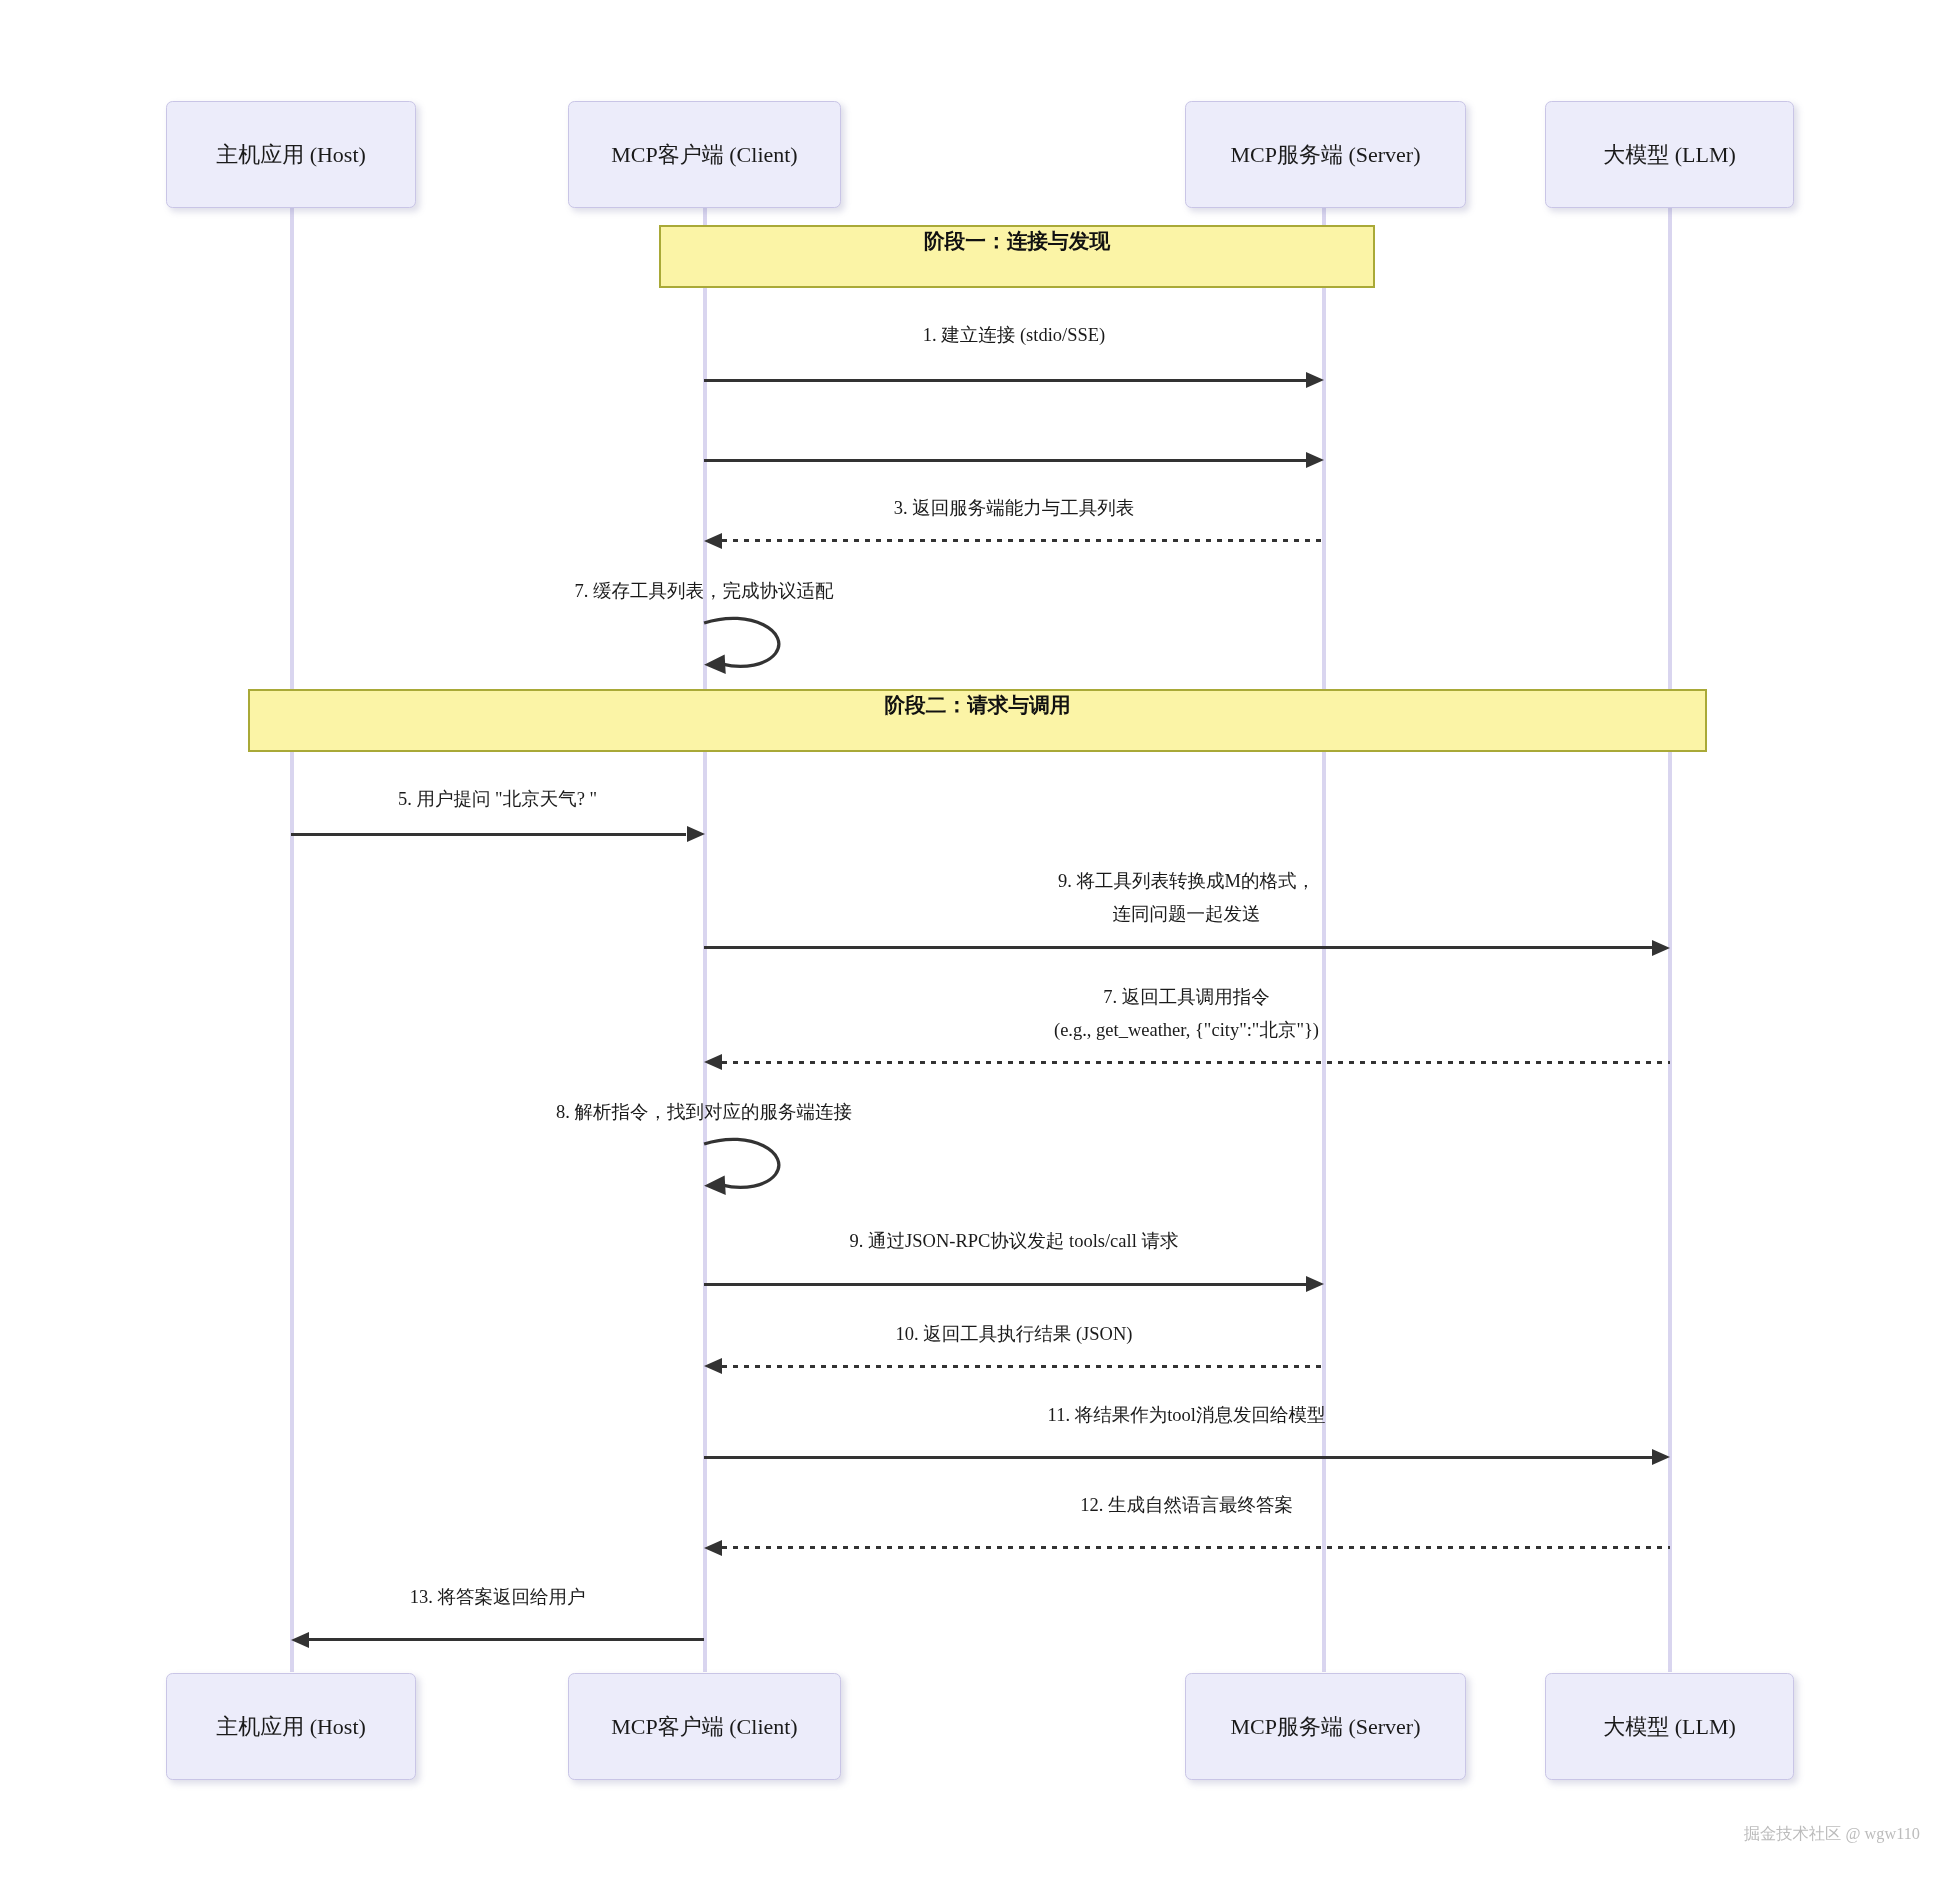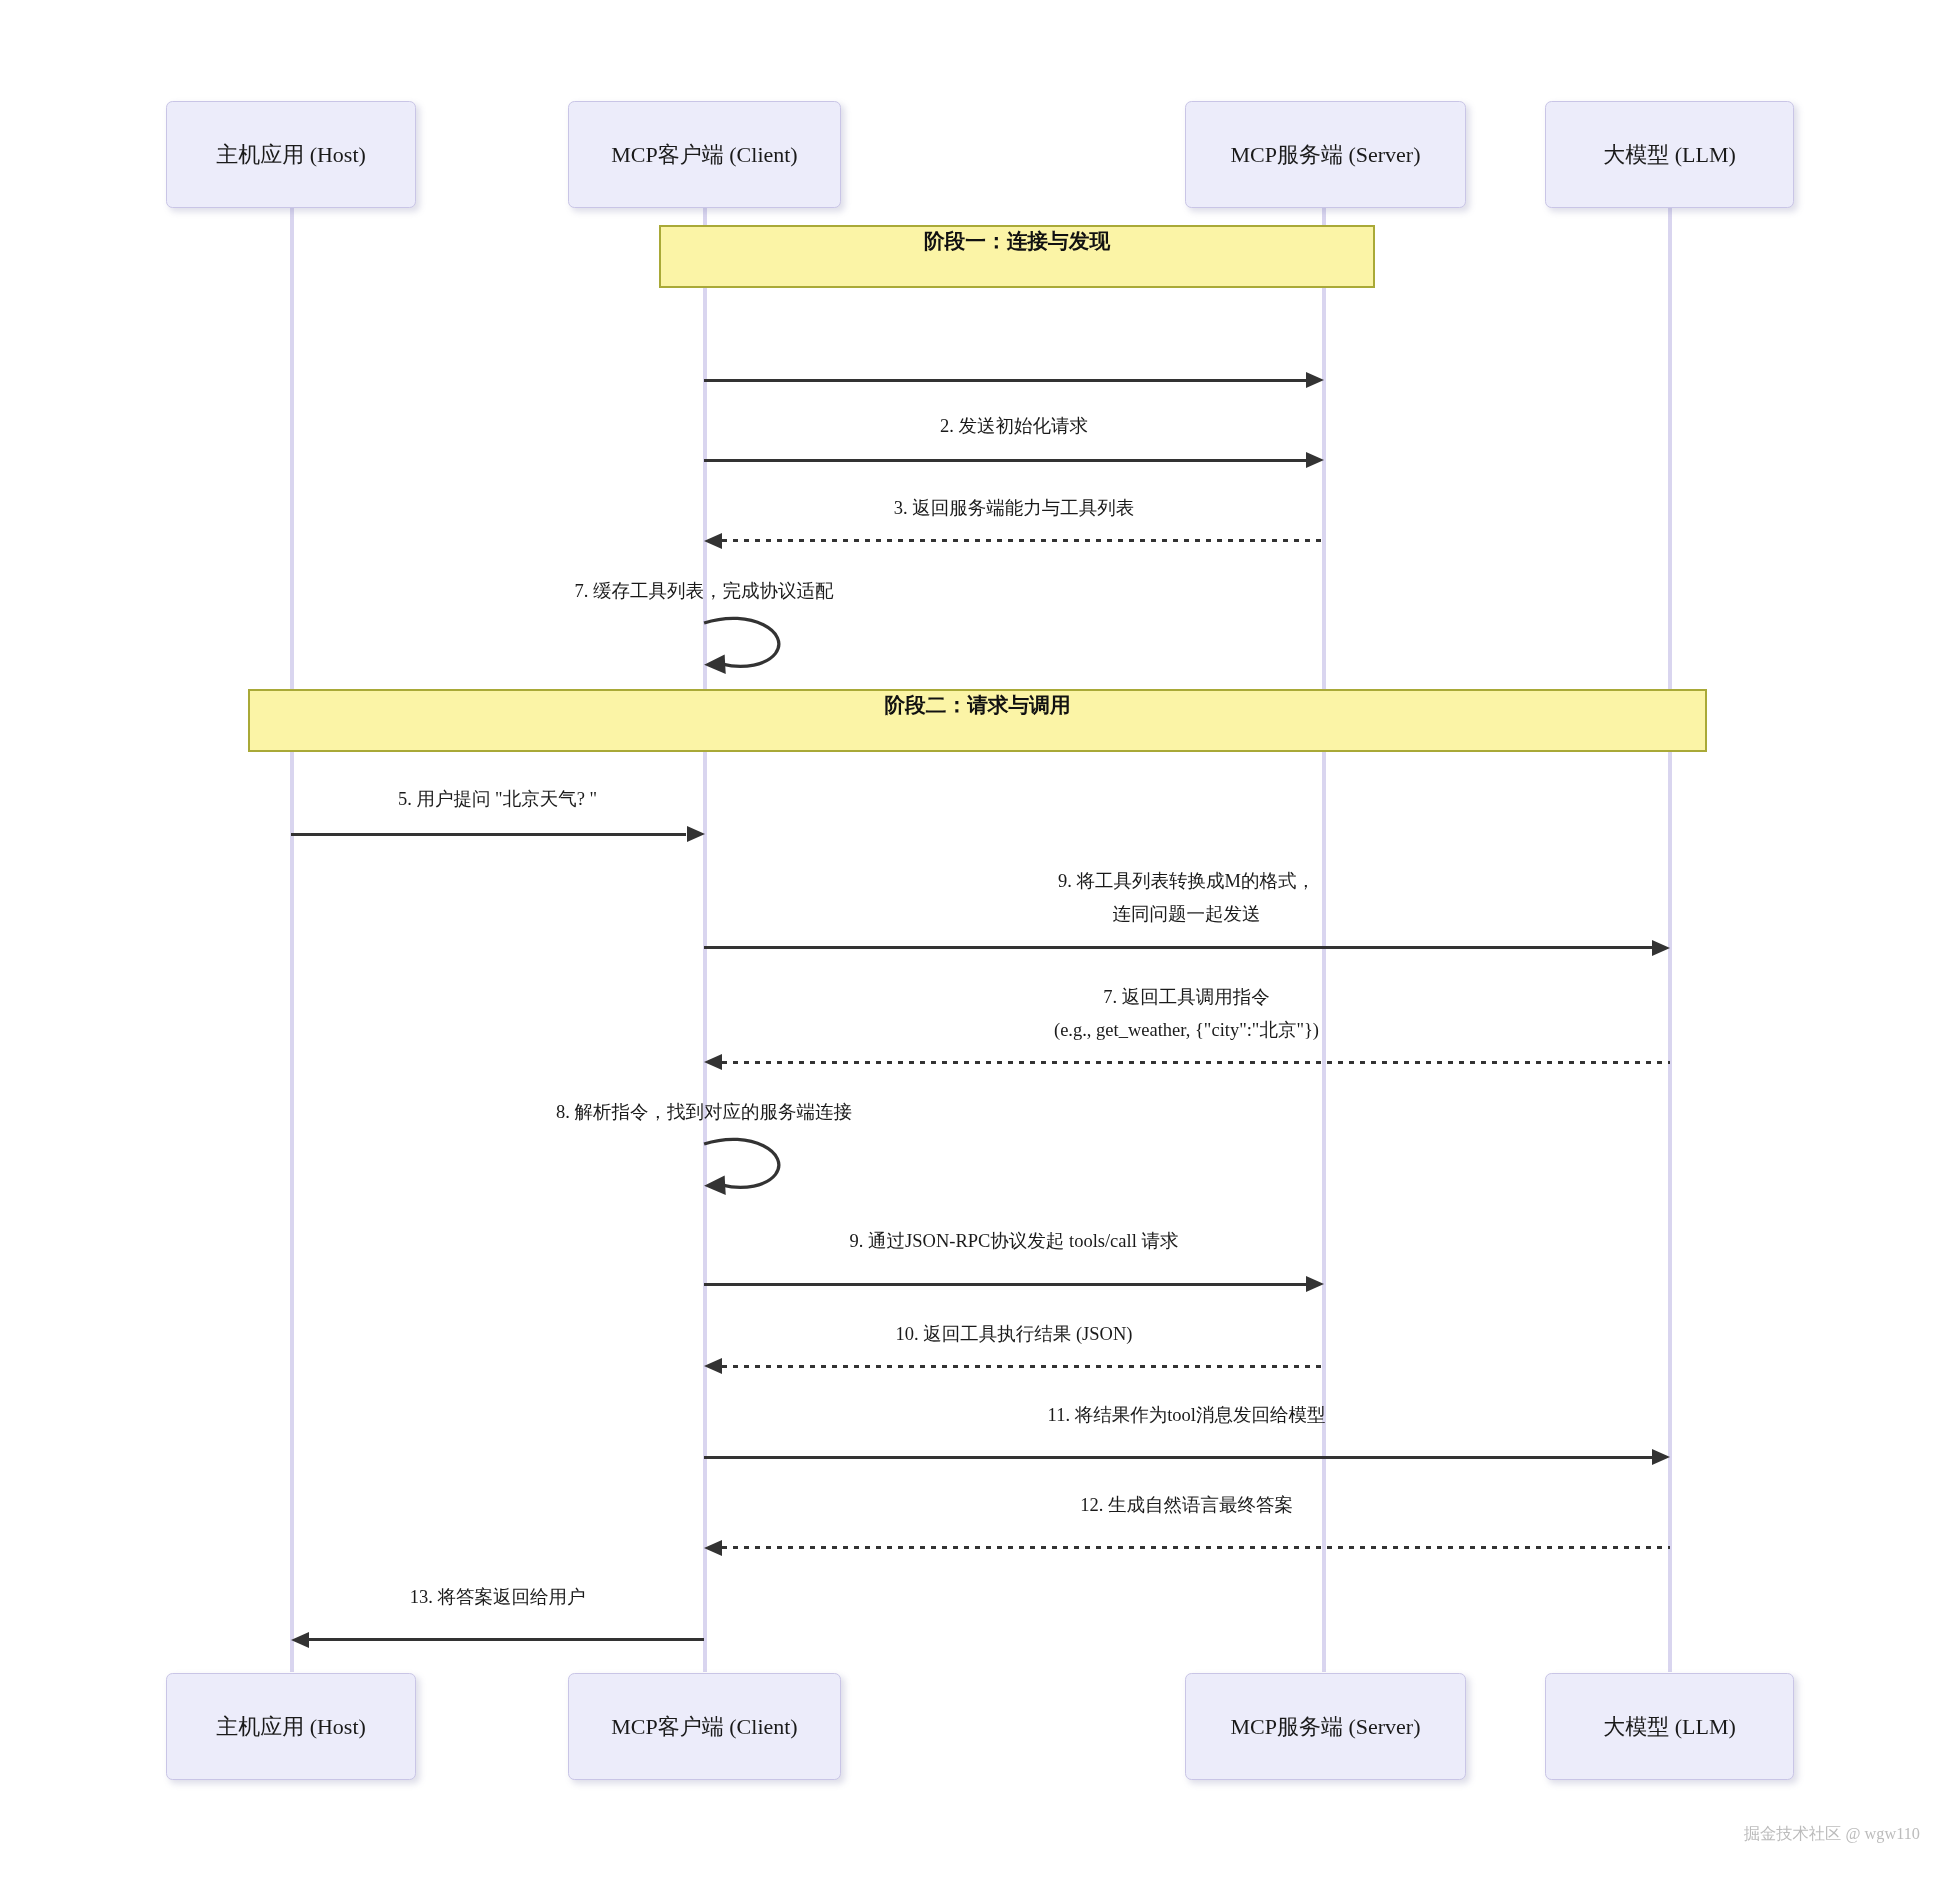--- a/index.html
+++ b/index.html
@@ -56,24 +56,24 @@
       <span>MCP服务端 (Server)</span>
     </div>
   <div class="actor-box" style="left:1545px;top:101px;width:249px">
       <span>大模型 (LLM)</span>
     </div>
 
   <div class="phase-banner" style="left:659px;top:225px;width:716px">
     <span>阶段一：连接与发现</span>
   </div>
 
+  <div class="msg-label" style="left:704px;width:620px;top:335px">1. 建立连接 (stdio/SSE)</div>
   <div class="line" style="left:704px;top:379px;width:602px"></div>
   <div class="head r" style="left:1306px;top:372px"></div>
 
-  <div class="msg-label" style="left:704px;width:620px;top:426px">2. 发送初始化请求</div>
   <div class="line" style="left:704px;top:459px;width:602px"></div>
   <div class="head r" style="left:1306px;top:452px"></div>
 
   <div class="msg-label" style="left:704px;width:620px;top:508px">3. 返回服务端能力与工具列表</div>
   <div class="head l" style="left:704px;top:533px"></div>
   <div class="line dashed" style="left:722px;top:539px;width:602px"></div>
 
   <div class="msg-label" style="left:378px;width:652px;top:591px">7. 缓存工具列表，完成协议适配</div>
   <svg class="self-loop" style="left:703px;top:614px" width="92" height="63" viewBox="0 0 170 115">
     <path d="M 2 16 C 90 -12 162 34 134 72 C 118 93 76 102 36 92" fill="none" stroke="#333333" stroke-width="6"></path>

